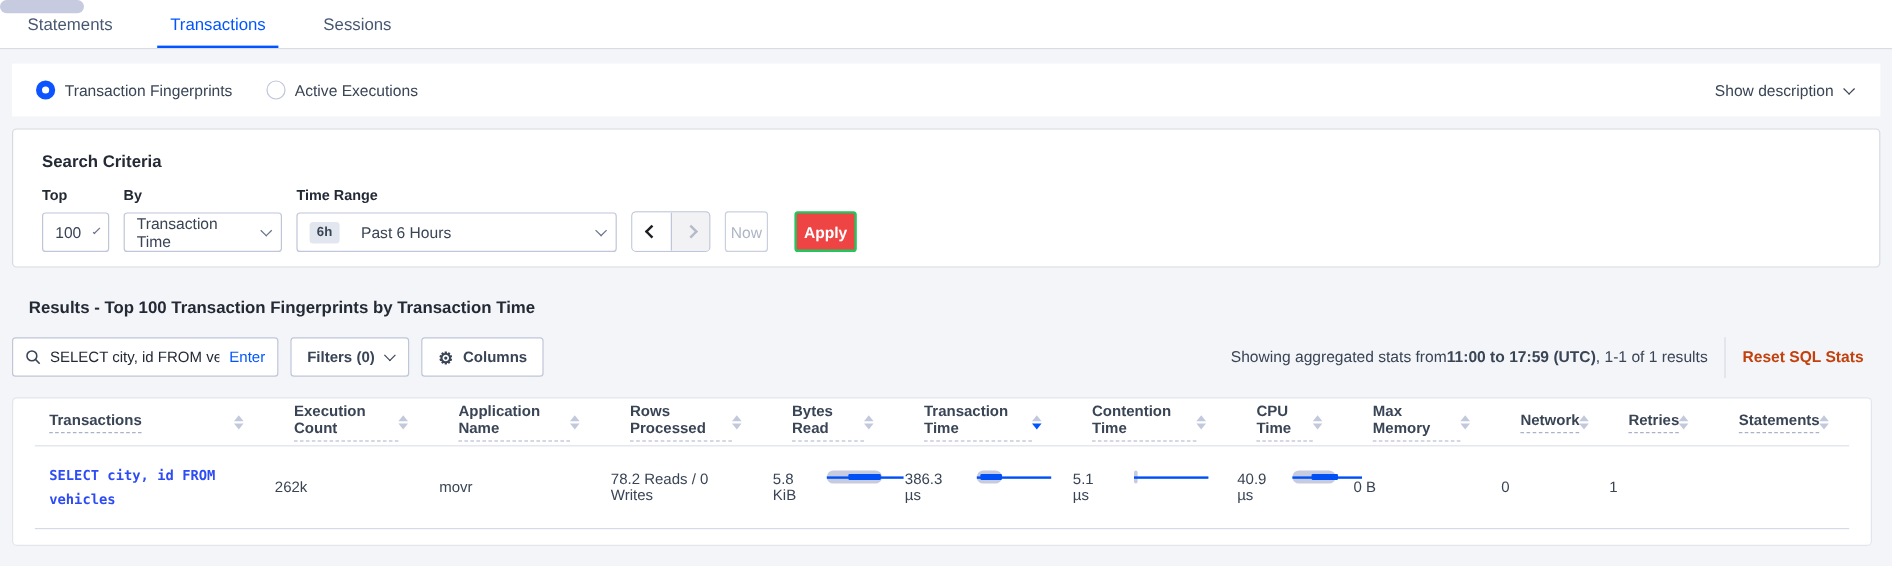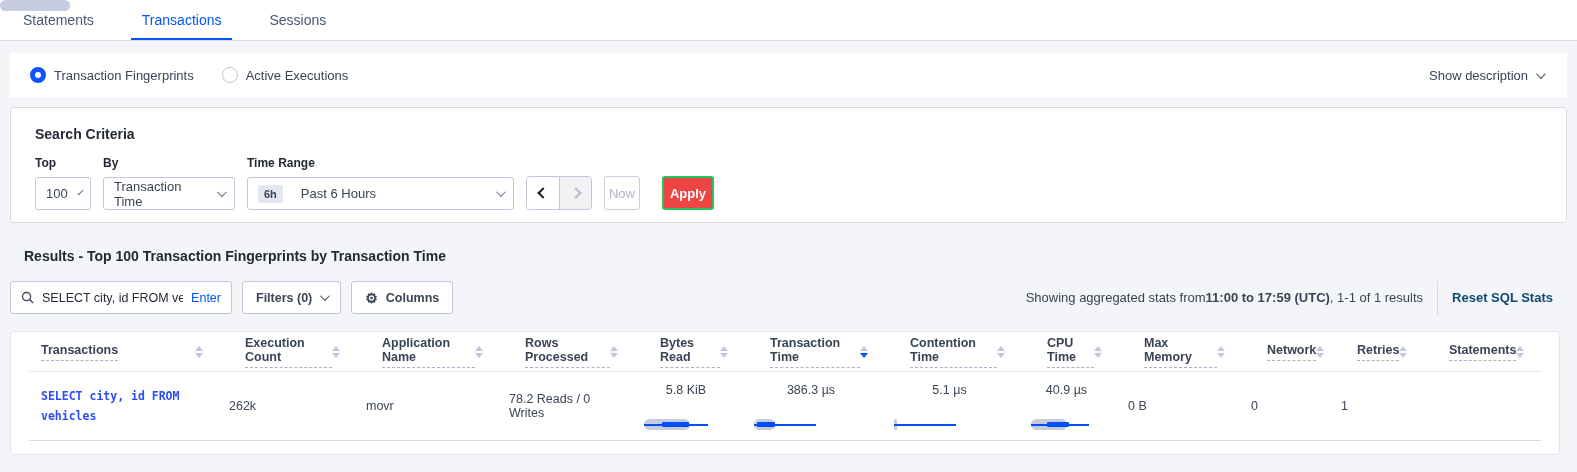--- a/index.html
+++ b/index.html
@@ -68,21 +68,21 @@
   .searchbox input { border:none; outline:none; flex:1; font-size:12.5px; color:#242a35;
     font-family:"Liberation Sans", sans-serif; min-width:0; background:transparent; }
   .enter-lab { font-size:12.5px; color:#0055ff; cursor:pointer; }
   .ctl-btn { height:33px; background:#fff; border:1px solid #c0c6d9; border-radius:3px;
     display:flex; align-items:center; gap:8px; padding:0 13px; font-size:12.5px;
     font-weight:700; color:#394455; margin-left:10px; cursor:pointer; }
   .gear { font-size:14px; color:#394455; line-height:1; }
   .stats-line { font-size:13px; color:#394455; display:flex; align-items:center; }
   .stats-line b { font-weight:700; }
   .vdiv { width:1px; height:34px; background:#d6dbe1; margin:0 14px; }
-  .reset-link { font-size:13px; font-weight:700; color:#0c4a6e; cursor:pointer; margin-right:14px; }
+  .reset-link { font-size:13px; font-weight:700; color:#c2410c; cursor:pointer; margin-right:14px; }
 
   
   .table-card { margin:17px 17px 0 10px; padding-bottom:13px; border-color:#e2e5ee; }
   .tgrid { display:grid;
     grid-template-columns:200px 137px 143px 135px 110px 140px 137px 97px 123px 90px 92px 1fr; }
   .thead { margin:0 18px; border-bottom:1px solid #dfe2ec; height:40px; align-items:center; }
   .th { display:flex; align-items:center; justify-content:space-between; padding-right:26px;padding-left:16px; }
   .th:first-child { padding-left:12px; }
   .th-label { font-size:12.5px; font-weight:700; color:#394455;
     border-bottom:1px dashed #a9b2c9; padding-bottom:3px; cursor:pointer; }
@@ -93,21 +93,21 @@
     border-top:5px solid #c3c9dc; }
   .sort.desc .tri-down { border-top-color:#0055ff; }
   .trow { margin:0 18px; border-bottom:1px solid #d6dae6; height:69px; align-items:center; }
   .td { font-size:12.5px; color:#394455; padding-right:26px; }
   .td:first-child { padding-left:12px; }
   .sql-link { font-family:"DejaVu Sans Mono", monospace; font-size:11.5px; font-weight:600;
     color:#2e4cf5; width:160px; line-height:1.75; cursor:pointer; }
   .exec-cell { display:flex; align-items:center; }
   .exec-cell .num { width:56px; }
   .exec-bar { width:70px; height:10px; border-radius:5px; background:#c6cbdf; }
-  .metric { display:flex; flex-direction:column; gap:22px;text-align:center; }
+  .metric { display:flex; flex-direction:row; gap:22px; }
   .cellbar { position:relative; height:11px; width:70px; }
   .bar-band { position:absolute; left:0; top:0; height:11px; border-radius:5.5px; background:#c6cbdf; }
   .bar-line { position:absolute; left:0; top:5px; height:2px; background:#0050f5; }
   .bar-mean { position:absolute; top:3px; height:5px; background:#0050f5; border-radius:1px; }
 </style>
 </head>
 <body>
 
 <div class="tabbar">
   <div class="tab">Statements</div>

